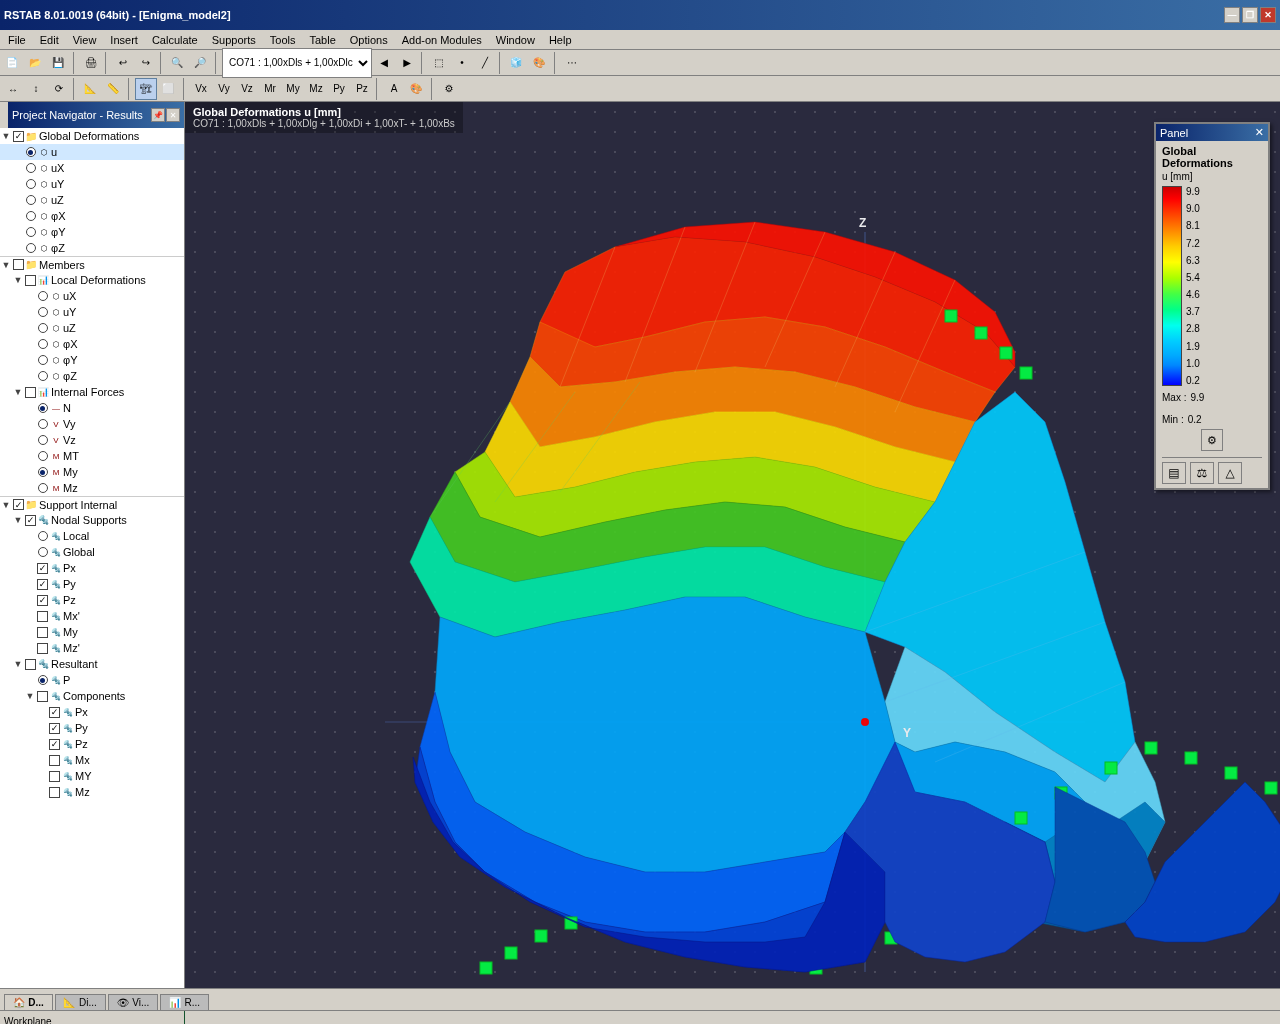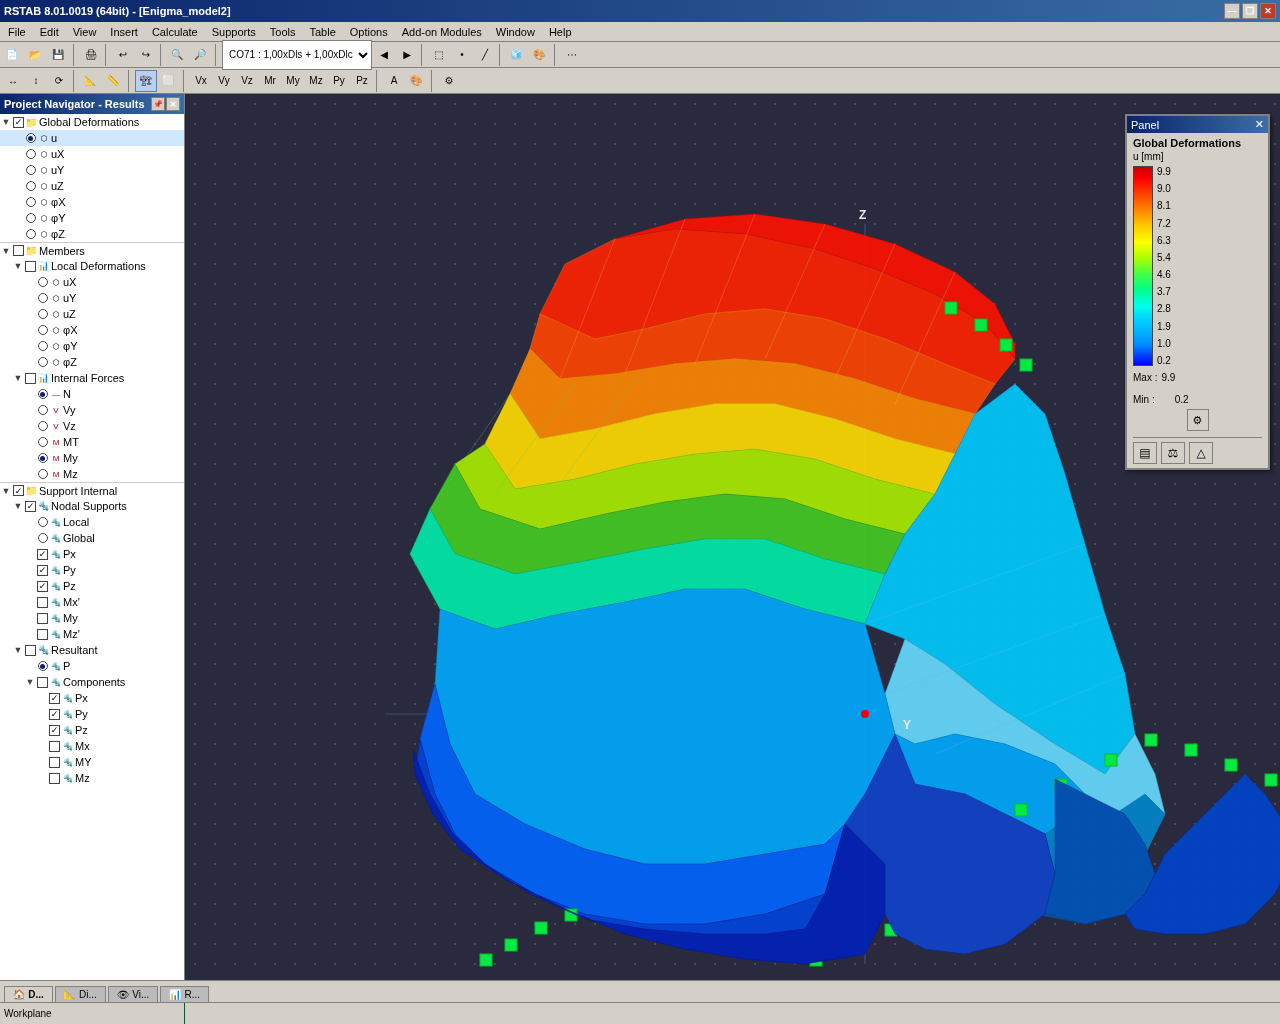--- a/index.html
+++ b/index.html
@@ -2,21 +2,21 @@
 <html><head>
   <meta charset="utf-8">
   <style>
     * { margin: 0; padding: 0; box-sizing: border-box; }
     body { font-family: 'Segoe UI', Tahoma, sans-serif; font-size: 11px; background: #d4d0c8; overflow: hidden; width: 1280px; height: 1024px; }
 
     
     #title-bar {
       background: linear-gradient(to right, #0a246a, #3a6ea5);
       color: white;
-      height: 22px;
+      height: 30px;
       display: flex;
       align-items: center;
       justify-content: space-between;
       padding: 0 4px;
       font-size: 11px;
       font-weight: bold;
     }
     #title-bar-buttons { display: flex; gap: 2px; }
     .title-btn {
       width: 16px; height: 16px;
@@ -81,25 +81,26 @@
       border-right: 1px solid #808080;
       display: flex;
       flex-direction: column;
       overflow: hidden;
     }
     #panel-header {
       background: linear-gradient(to right, #0a246a, #3a6ea5);
       color: white;
       padding: 2px 4px;
       font-size: 11px;
-      font-weight: bold;
+      font-weight: normal;
       display: flex;
       justify-content: space-between;
       align-items: center;
-      height: 20px;
+      height: 26px;
+      margin-left: 8px;
     }
     #panel-header-btns { display: flex; gap: 1px; }
     .ph-btn {
       width: 14px; height: 14px;
       background: #d4d0c8;
       border: 1px solid #808080;
       font-size: 8px;
       cursor: pointer;
       display: flex; align-items: center; justify-content: center;
     }
@@ -168,21 +169,21 @@
     
     #model-canvas {
       position: absolute;
       top: 0; left: 0; right: 0; bottom: 0;
     }
 
     
     #color-panel {
       position: absolute;
       top: 20px; right: 10px;
-      width: 145px;
+      width: 116px;
       background: #d4d0c8;
       border: 2px solid #808080;
       box-shadow: 2px 2px 4px rgba(0,0,0,0.5);
       z-index: 20;
     }
     #cp-title {
       background: linear-gradient(to right, #0a246a, #3a6ea5);
       color: white;
       padding: 2px 4px;
       font-size: 11px;
@@ -812,20 +813,24 @@
         <div class="tree-icon" style="font-size:8px;">🔩</div>
         <span class="tree-label">Mz</span>
       </div>
 
     </div>
   </div>
 
   <div id="canvas-area">
     <div id="grid-bg"></div>
 
+    <div id="canvas-info">
+      <div style="font-weight:bold;">Global Deformations u [mm]</div>
+      <div id="canvas-info-line2">CO71 : 1,00xDls + 1,00xDlg + 1,00xDi + 1,00xT- + 1,00xBs</div>
+    </div>
 
     <svg id="model-canvas" viewBox="0 0 1095 900" preserveAspectRatio="xMidYMid meet">
 
       <line x1="680" y1="130" x2="680" y2="870" stroke="rgba(100,150,255,0.4)" stroke-width="1"></line>
       <line x1="200" y1="620" x2="900" y2="620" stroke="rgba(100,150,255,0.3)" stroke-width="1"></line>
 
       <g opacity="0.9">
 
         <polygon points="380,170 430,145 490,135 560,140 630,155 690,175 750,200 800,230 830,265 810,290 760,270 700,245 640,225 580,215 520,220 460,235 410,245 370,250 355,220" fill="#ff2200" stroke="#ff6600" stroke-width="0.5"></polygon>
         <polygon points="430,145 500,125 570,120 640,130 710,150 770,178 810,210 830,250 830,265 800,230 750,200 690,175 630,155 560,140 490,135" fill="#ff1100" stroke="#cc0000" stroke-width="0.5"></polygon>
@@ -920,21 +925,21 @@
             <span>1.9</span>
             <span>1.0</span>
             <span>0.2</span>
           </div>
         </div>
         <div id="cp-stats">
           <div id="cp-stat-row" style="display: flex; gap: 4px;">
             <span>Max :</span>
             <span>9.9</span>
           </div>
-          <div id="cp-stat-row" style="display:flex;gap:20px;margin-top:11px;">
+          <div id="cp-stat-row" style="display:flex;gap:4px;margin-top:11px;">
             <span>Min :</span>
             <span>0.2</span>
           </div>
         </div>
         <div style="width:22px;height:22px;background:#d4d0c8;border:1px solid #808080;margin:4px auto;display:flex;align-items:center;justify-content:center;cursor:pointer;">⚙</div>
         <div id="cp-icons">
           <div class="cp-icon">▤</div>
           <div class="cp-icon">⚖</div>
           <div class="cp-icon">△</div>
         </div>

